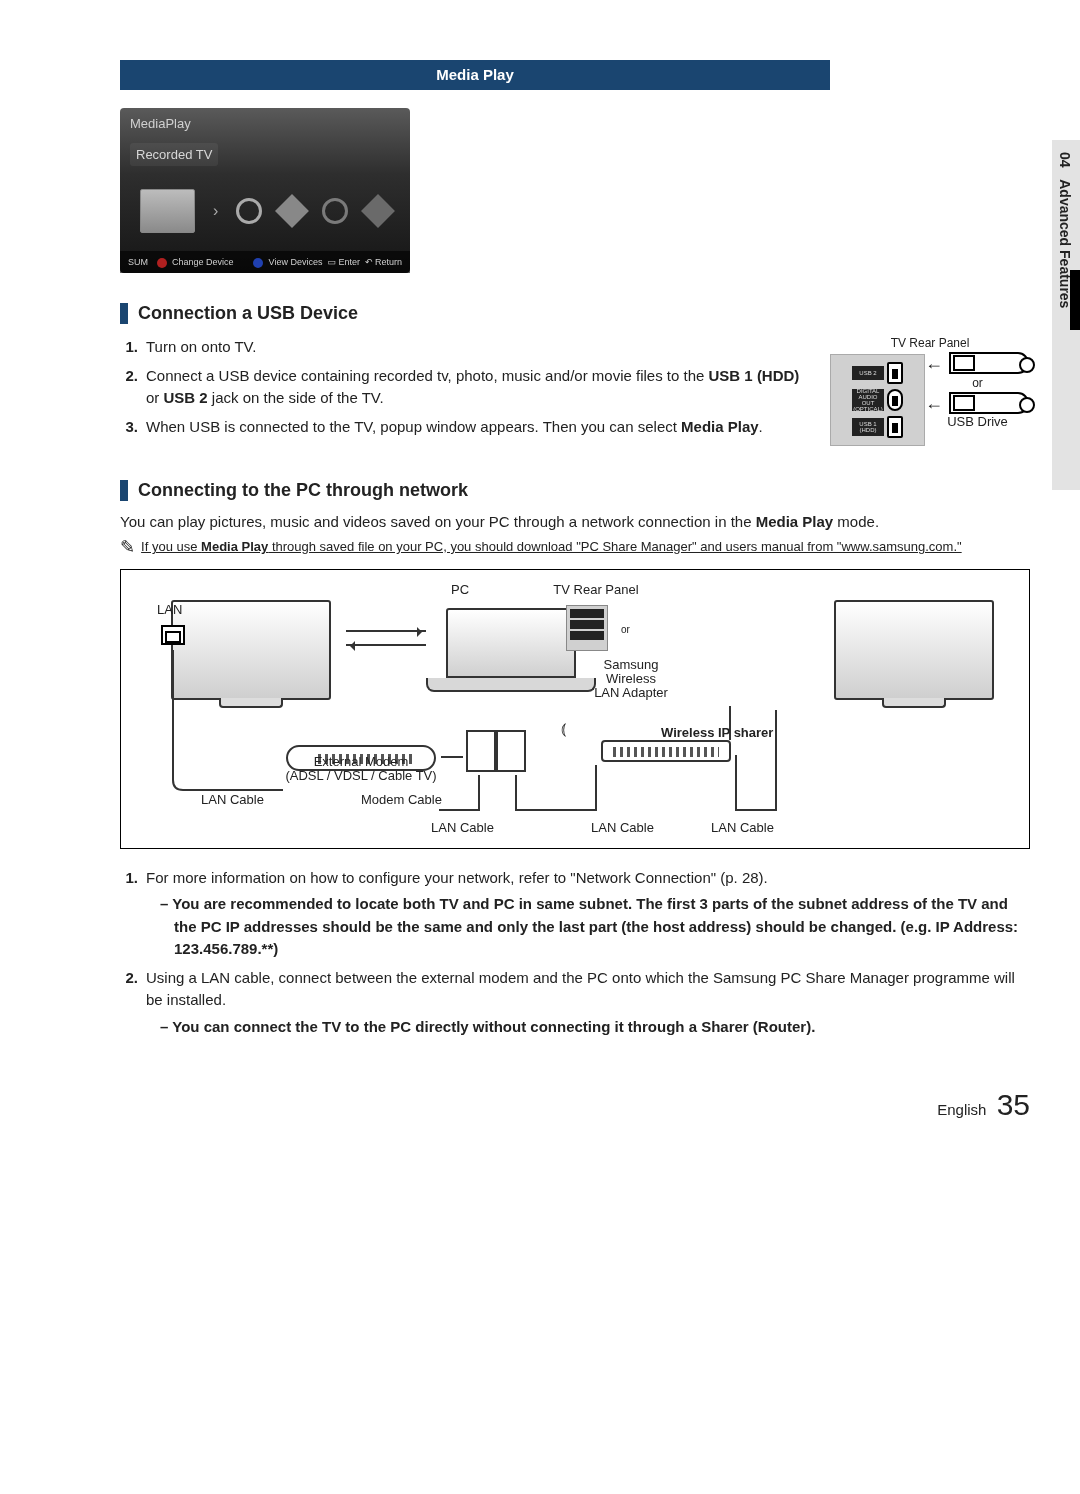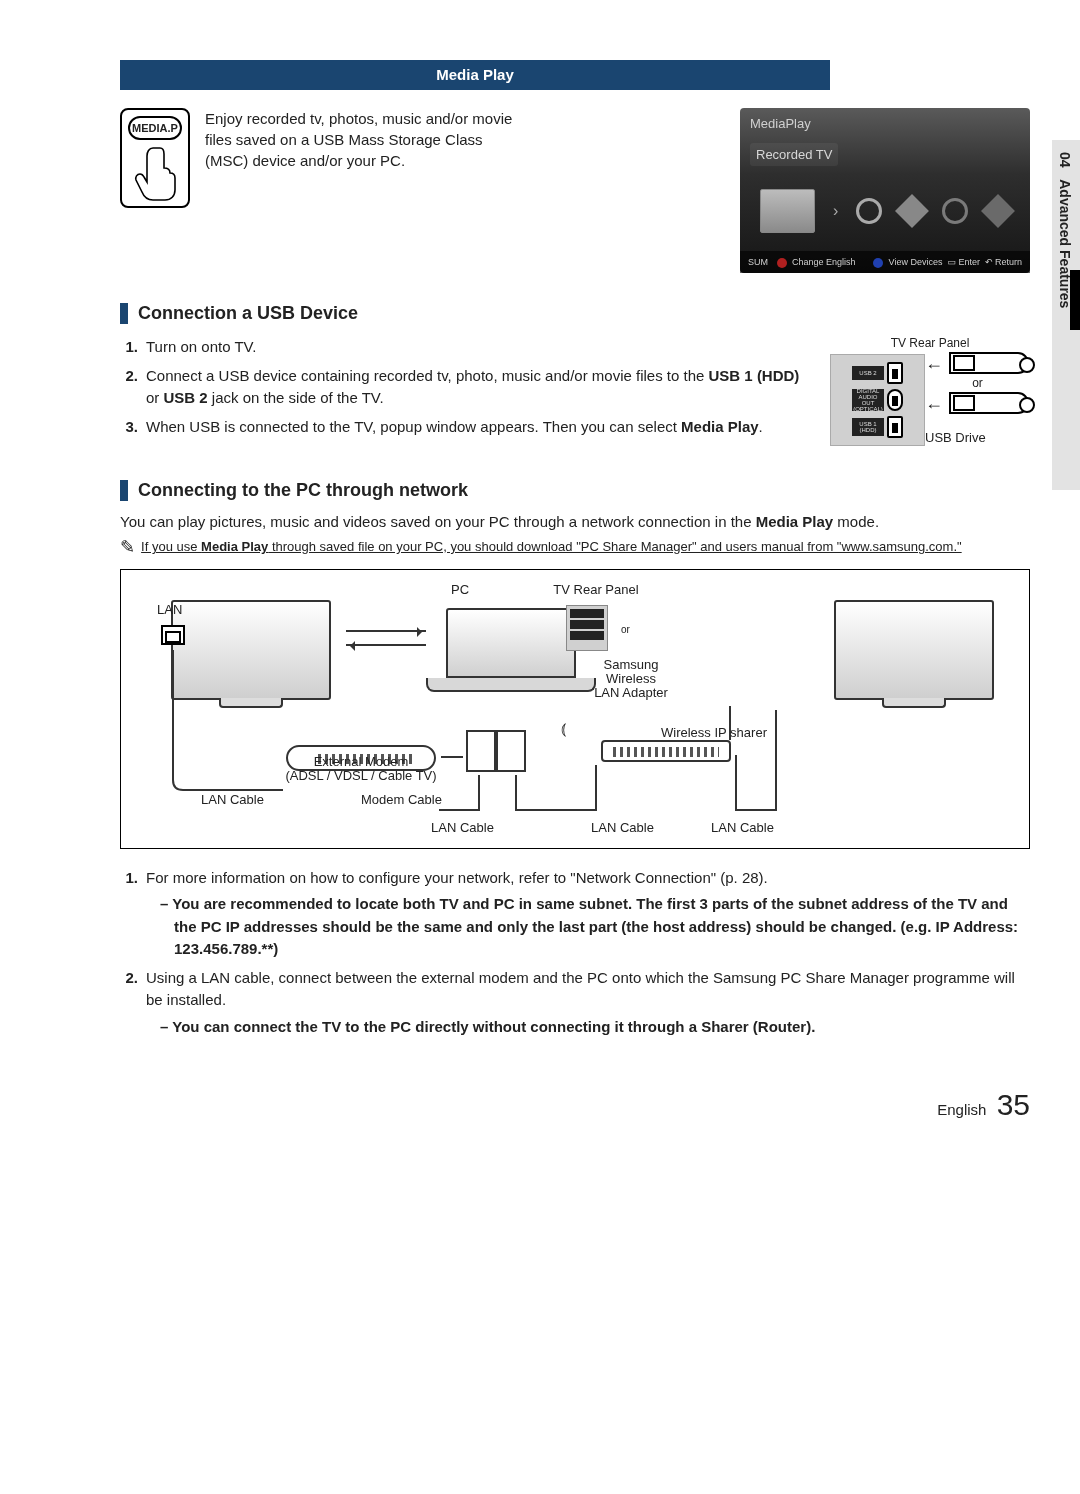--- a/index.html
+++ b/index.html
@@ -232,46 +232,37 @@
       <span>Advanced Features</span>
     </div>
   </div>
   <div class="side-black"></div>
 
   <div class="banner">
     <span>Media Play</span>
   </div>
 
   <div class="toprow">
-    <div class="remote-col">
-      <div class="remote-btn">
-        <div class="pill">MEDIA.P</div>
-        <svg width="50" height="58" viewBox="0 0 50 58">
-          <path d="M28 4 c3 0 4 3 4 6 v14 c4 0 6 2 6 5 c3 0 5 2 5 5 v12 c0 6 -4 10 -10 10 h-12 c-5 0 -9 -3 -11 -8 l-6 -12 c-1 -3 1 -6 4 -6 c2 0 3 1 4 3 l3 5 v-26 c0 -4 2 -8 6 -8 z" fill="none" stroke="#000" stroke-width="1.6"></path>
-        </svg>
-      </div>
-      <p class="intro-text">Enjoy recorded tv, photos, music and/or movie files saved on a USB Mass Storage Class (MSC) device and/or your PC.</p>
-    </div>
 
     <div class="tv-screen">
       <div class="title">MediaPlay</div>
       <span class="sel">Recorded TV</span>
       <div class="tv-icons">
         <div class="tv-thumb"></div>
         <span style="color:#aaa;font-size:16px">›</span>
         <span class="ring"></span>
         <span class="diam"></span>
         <span class="ring" style="border-color:#7a7a7a"></span>
         <span class="diam" style="background:#6a6a6a"></span>
       </div>
       <div class="tv-footer">
         <span>
           <span>SUM</span>
           <span class="red-dot"></span>
-          <span>Change English</span>
+          <span>Change Device</span>
         </span>
         <span>
           <span class="blue-dot"></span>
           <span>View Devices</span>
           &nbsp;▭ <span>Enter</span>
           &nbsp;↶ <span>Return</span>
         </span>
       </div>
     </div>
   </div>
@@ -327,21 +318,21 @@
         <div style="flex:1; padding-top:2px;">
           <div style="display:flex;align-items:center;">
               <span style="font-size:18px;">←</span>
               <div class="usb-plug"></div>
             </div>
           <div class="or">or</div>
           <div style="display:flex;align-items:center;">
               <span style="font-size:18px;">←</span>
               <div class="usb-plug"></div>
             </div>
-          <div style="text-align:left; font-size:13px; margin-top:16px;">USB Drive</div>
+          <div style="text-align:center; font-size:13px; margin-top:0;">USB Drive</div>
         </div>
       </div>
     </div>
   </div>
 
   <h3 class="section" style="">Connecting to the PC through network</h3>
 
   <p>
     <span>You can play pictures, music and videos saved on your PC through a network connection in the </span><b>Media Play</b><span> mode.</span>
   </p>
@@ -389,21 +380,21 @@
     <div class="lbl" style="left:155px; top:138px; width:170px; line-height:1.1;margin-top:47px;">
       <span>External Modem</span><br>
       <span>(ADSL / VDSL / Cable TV)</span>
     </div>
 
     <div style="position:absolute; left:345px; top:160px; width:30px; height:42px; border:2px solid #333;"></div>
     <div style="position:absolute; left:375px; top:160px; width:30px; height:42px; border:2px solid #333;"></div>
 
     <div class="router" style="left:480px; top:170px;"></div>
     <div class="lbl" style="left:440px; top:150px; font-size:16px;">⦅</div>
-    <div class="lbl" style="left:540px; top:155px;">Wireless IP sharer</div>
+    <div class="lbl" style="left:540px; top:155px;font-weight:bold;">Wireless IP sharer</div>
 
     <div class="lbl" style="left:80px; top:222px;">LAN Cable</div>
     <div class="lbl" style="left:240px; top:222px;">Modem Cable</div>
     <div class="lbl" style="left:310px; top:250px;">LAN Cable</div>
     <div class="lbl" style="left:470px; top:250px;">LAN Cable</div>
     <div class="lbl" style="left:590px; top:250px;">LAN Cable</div>
 
     <svg style="position:absolute; left:0; top:0; width:100%; height:100%; pointer-events:none;">
       <path d="M52 80 v130 q0 10 10 10 h100" stroke="#333" fill="none" stroke-width="2"></path>
       <path d="M320 187 h22" stroke="#333" fill="none" stroke-width="2"></path>

